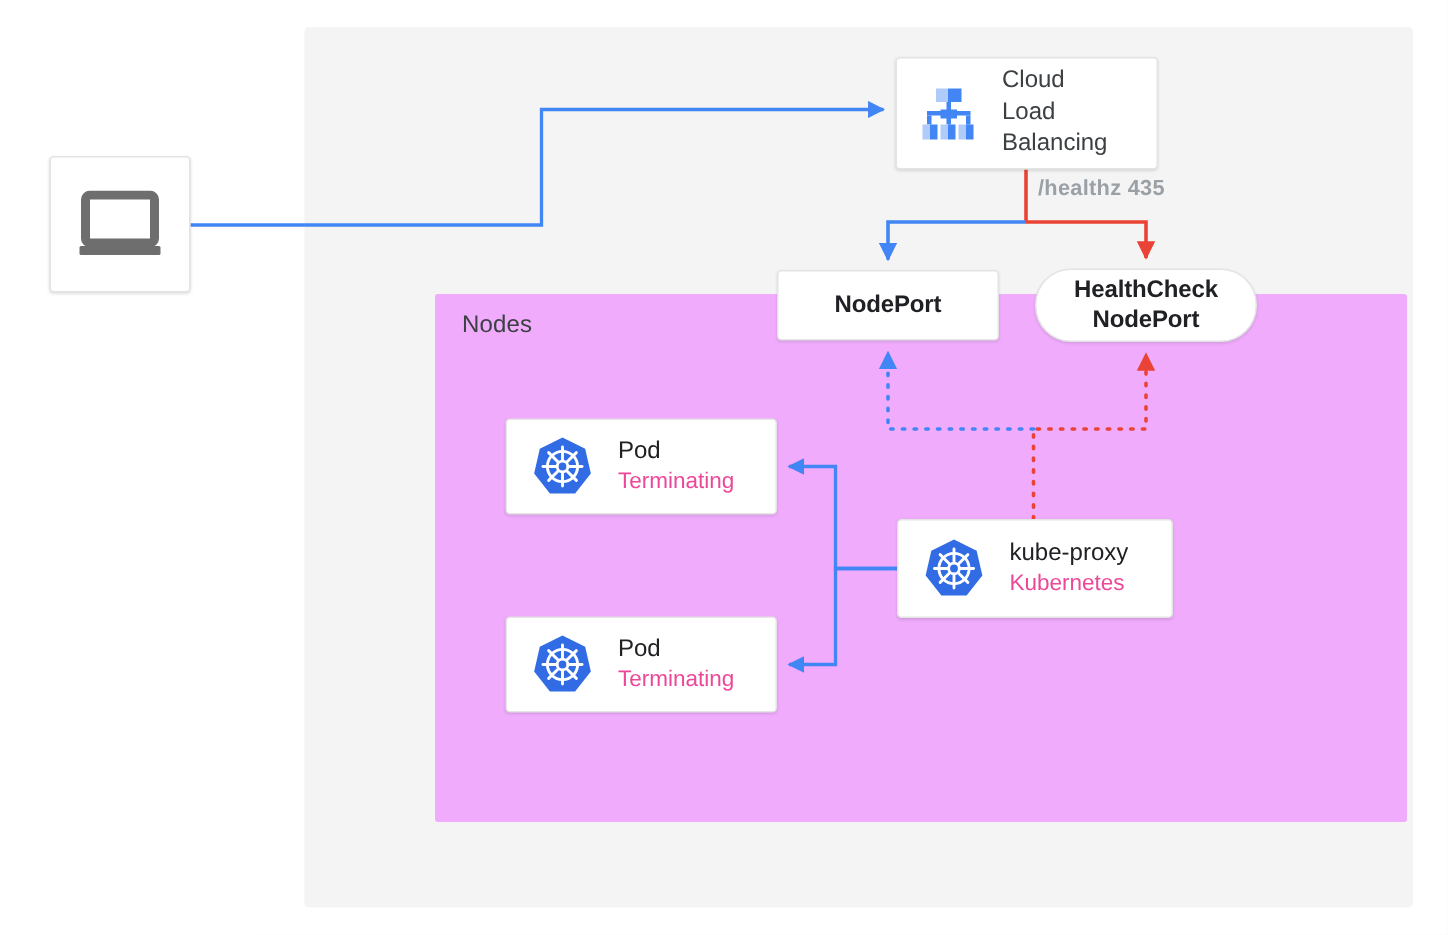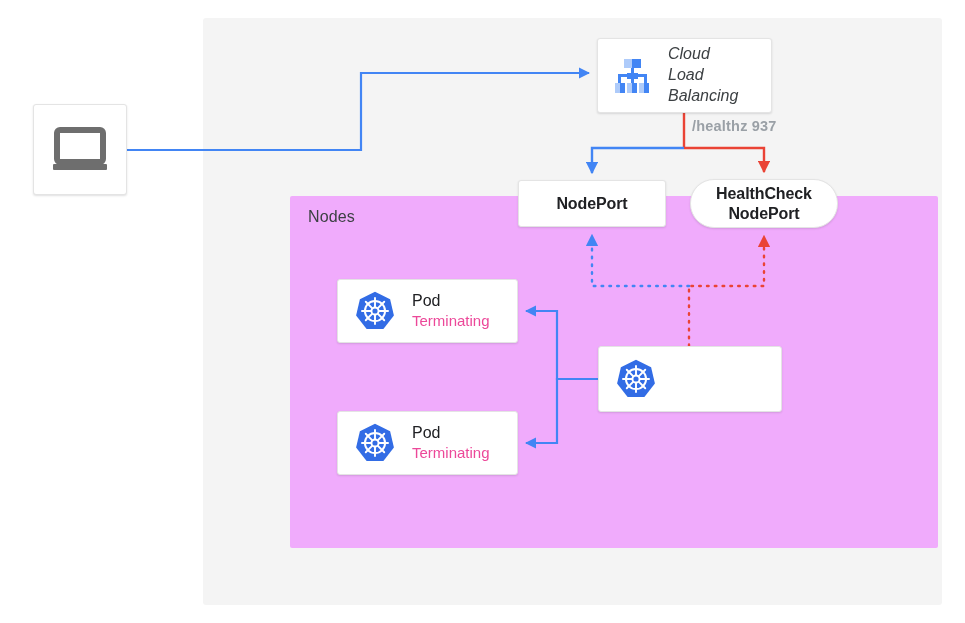--- a/index.html
+++ b/index.html
@@ -98,21 +98,20 @@
     justify-content: center;
   }
   #cloud-load-balancing {
     left: 597px;
     top: 38px;
     width: 175px;
     height: 75px;
   }
   #cloud-load-balancing .card-icon-row {
     padding: 0 29px 0 12px;
-    font-style: italic;
   }
   #cloud-load-balancing .card-text { margin-left: 14px; }
   #cloud-load-balancing .card-title {
     white-space: normal;
     line-height: 1.3;
     max-width: 92px;
   }
   #nodeport {
     left: 518px;
     top: 180px;
@@ -210,21 +209,21 @@
 
     <path d="M 689 346 L 689 286 L 764 286 L 764 236" fill="none" stroke="#ea4335" stroke-width="2.4" stroke-dasharray="1.6 6.2" stroke-linecap="round" marker-end="url(#arrow-red)"></path>
 
     <path d="M 689 286 L 592 286 L 592 235" fill="none" stroke="#4285f4" stroke-width="2.4" stroke-dasharray="1.6 6.2" stroke-linecap="round" marker-end="url(#arrow-blue)"></path>
 
     <path d="M 598 379 L 557 379 L 557 311 L 526 311" fill="none" stroke="#4285f4" stroke-width="2.2" marker-end="url(#arrow-blue)"></path>
 
     <path d="M 598 379 L 557 379 L 557 443 L 526 443" fill="none" stroke="#4285f4" stroke-width="2.2" marker-end="url(#arrow-blue)"></path>
   </svg>
 
-  <div id="healthz-label">/healthz 937</div>
+  <div id="healthz-label">/healthz 435</div>
 
   <div class="card" id="client-device">
     <span class="card-icon">
       <svg width="58" height="46" viewBox="0 0 58 46" xmlns="http://www.w3.org/2000/svg">
         <rect x="6" y="3" width="46" height="32" rx="3" ry="3" fill="none" stroke="#6e6e6e" stroke-width="6"></rect>
         <rect x="2" y="37" width="54" height="6" rx="1" ry="1" fill="#6e6e6e"></rect>
       </svg>
     </span>
   </div>
 
@@ -339,16 +338,20 @@
             <line x1="50" y1="59" x2="50" y2="81"></line>
             <line x1="19" y1="50" x2="41" y2="50"></line>
             <line x1="59" y1="50" x2="81" y2="50"></line>
             <line x1="28" y1="28" x2="43" y2="43"></line>
             <line x1="57" y1="57" x2="72" y2="72"></line>
             <line x1="72" y1="28" x2="57" y2="43"></line>
             <line x1="43" y1="57" x2="28" y2="72"></line>
           </g>
         </svg>
       </span>
+      <span class="card-text">
+        <span class="card-title dark">kube-proxy</span>
+        <span class="card-sub">Kubernetes</span>
+      </span>
     </div>
   </div>
 
 </div>
 
 </body></html>

